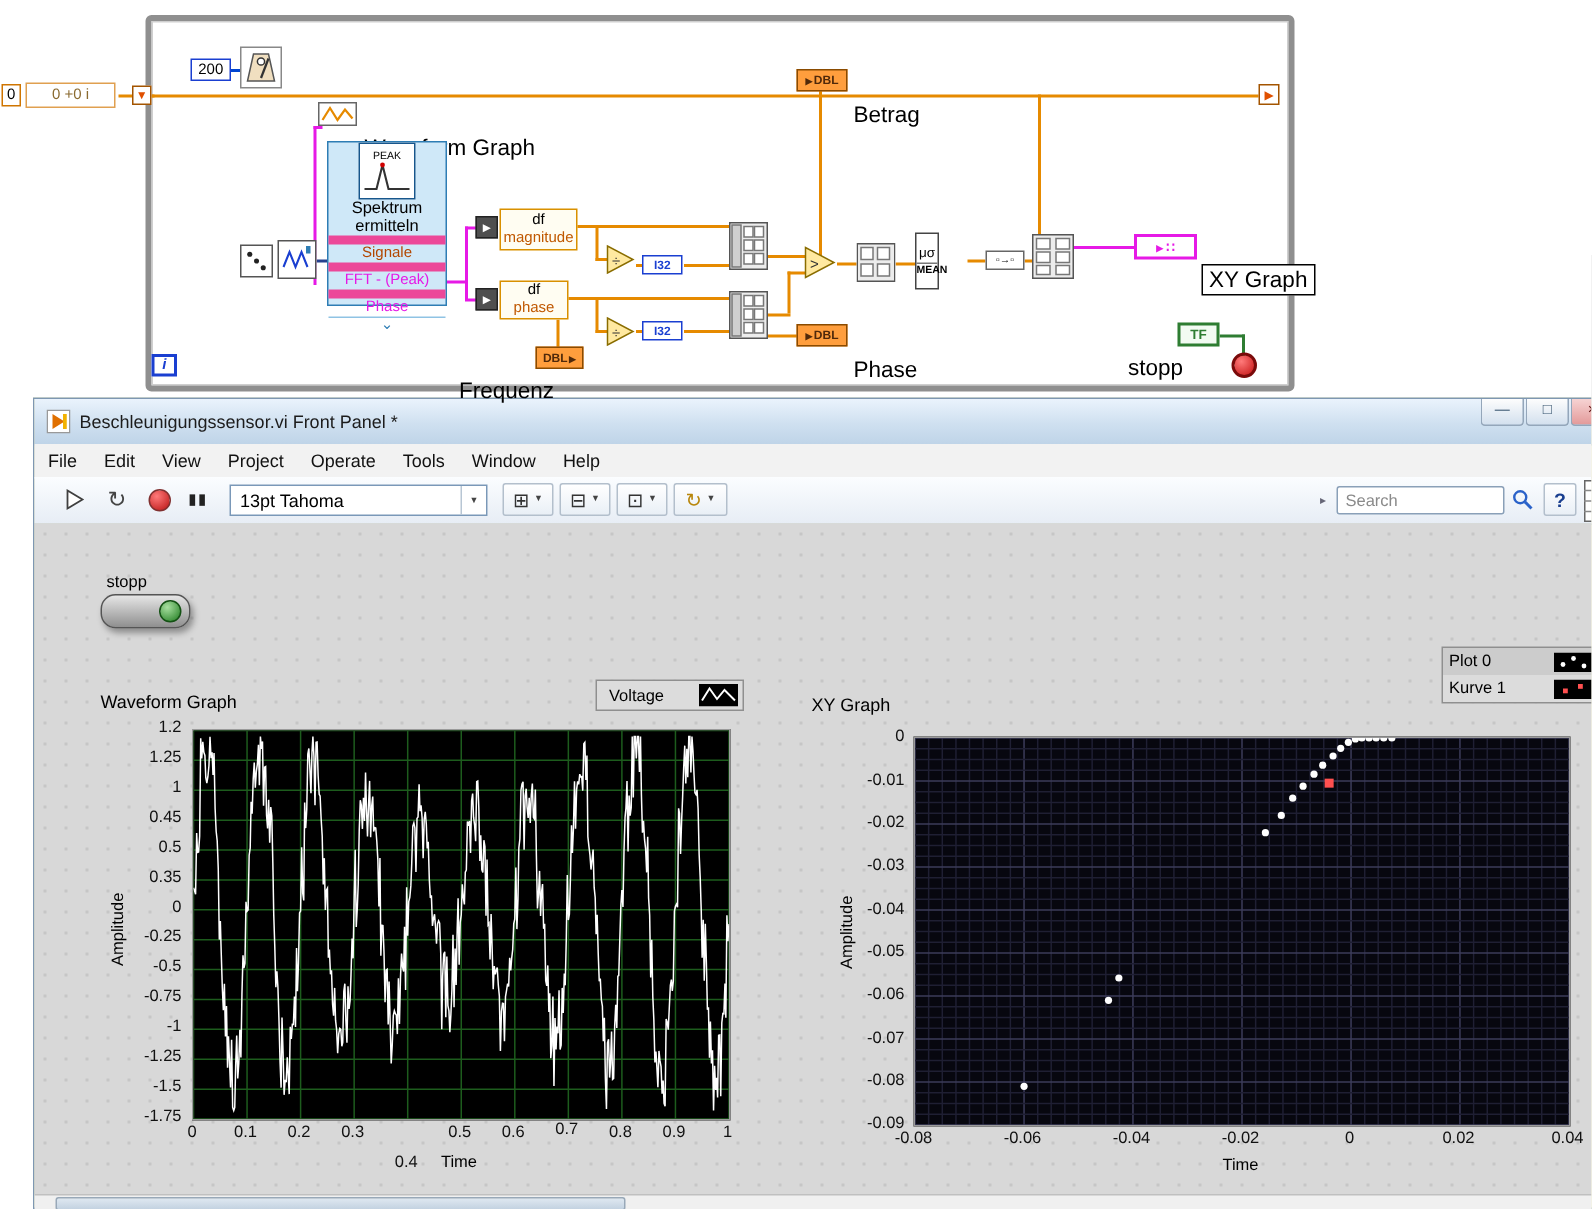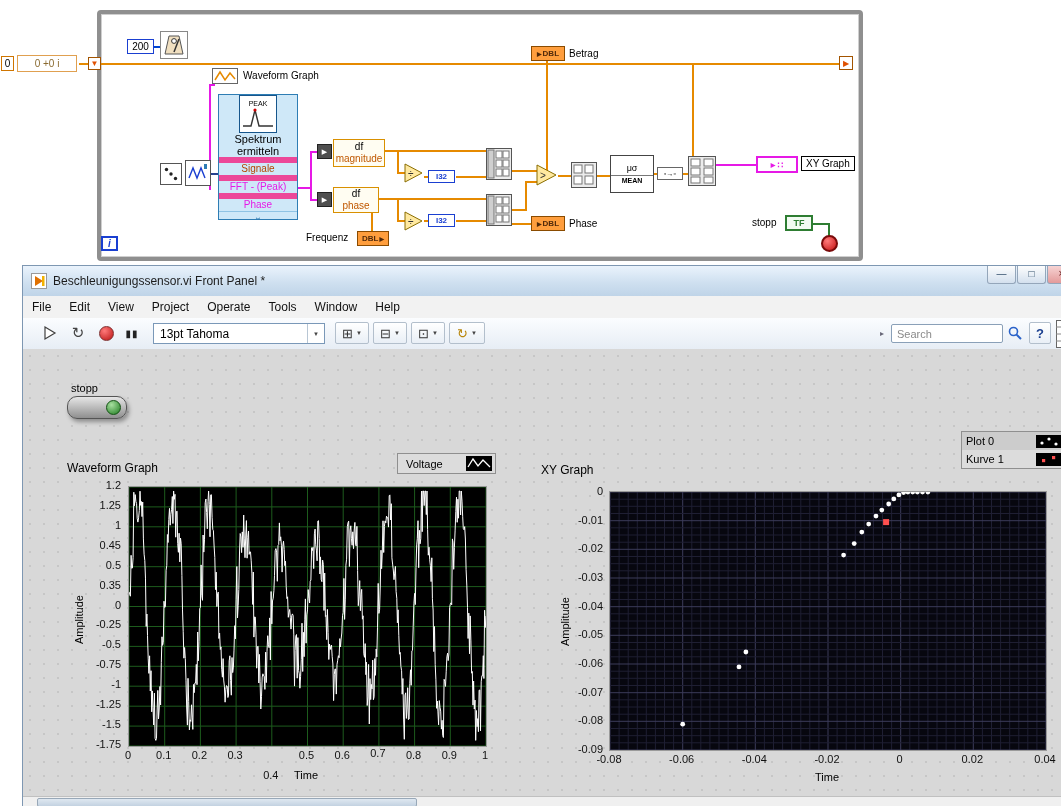--- a/index.html
+++ b/index.html
@@ -2,25 +2,25 @@
 <html><head>
 <meta charset="utf-8">
 <style>
   html,body{margin:0;padding:0;font-family:"Liberation Sans",sans-serif;}
   #stage{position:relative;width:1061px;height:806px;background:#ffffff;overflow:hidden;}
   
   #block-diagram{position:absolute;left:0;top:0;width:1061px;height:265px;background:#fff;}
   .wire{position:absolute;z-index:1;}
   .bd-loop{position:absolute;left:97px;top:10px;width:758px;height:243px;border:4px solid #8f8f8f;border-radius:4px;box-shadow:inset 0 0 0 1px #cfcfcf;z-index:0;}
   .bd-box,.bd-node{position:absolute;z-index:2;box-sizing:border-box;background:#fff;display:flex;align-items:center;justify-content:center;font-size:10px;color:#000;}
-  .bd-label{position:absolute;z-index:2;font-size:10px;color:#000;white-space:nowrap;}
+  .bd-label{position:absolute;z-index:2;font-size:15px;color:#000;white-space:nowrap;margin-top:20px;}
   .blue-b{border:1px solid #1a3fd1;}
   .orange-b{border:1px solid #cf7500;}
   .tunnel{position:absolute;z-index:2;box-sizing:border-box;width:13px;height:13px;background:#fff;border:1px solid #a35400;color:#e05000;font-size:8px;display:flex;align-items:center;justify-content:center;}
-  #express-vi{position:absolute;left:218px;top:94px;width:80px;height:126px;background:#cfe8f8;border:1px solid #2e7db4;display:flex;flex-direction:column;z-index:2;box-sizing:border-box;}
+  #express-vi{position:absolute;left:218px;top:94px;width:80px;height:110px;background:#cfe8f8;border:1px solid #2e7db4;display:flex;flex-direction:column;z-index:2;box-sizing:border-box;}
   .xv-icon-wrap{height:44px;display:flex;align-items:center;justify-content:center;}
   .xv-title{font-size:11px;line-height:12px;text-align:center;height:26px;color:#000;}
   .xv-row{height:13px;border-top:6px solid #ec4899;font-size:10px;line-height:12px;text-align:center;}
   .xv-chev{height:12px;border-top:1px solid #8fc3e4;color:#2e7db4;text-align:center;font-size:10px;line-height:9px;}
   .dbl{background:#ff9e3d;border:1px solid #8a4b00;color:#50290a;font-weight:bold;font-size:8px;gap:1px;}
   .dbl .arr{font-size:6px;color:#50290a;}
   .i32{border:1px solid #1a3fd1;color:#1a3fd1;font-weight:bold;font-size:8px;}
   .tf{border:2px solid #2e7d32;color:#2e7d32;font-weight:bold;font-size:9px;background:#f2fbf2;}
   .dfbox{flex-direction:column;border:1px solid #d99000;background:#fffdf2;font-size:10px;line-height:12px;}
   .dfbox .l2{color:#c05800;}
@@ -187,21 +187,21 @@
     <div class="bd-node" style="left:571px;top:162px;width:26px;height:26px;padding:0;">
       <svg width="26" height="26" viewBox="0 0 26 26">
           <rect x="0.5" y="0.5" width="25" height="25" fill="#ececec" stroke="#555"></rect>
           <rect x="3" y="3" width="8" height="8" fill="#fff" stroke="#777"></rect>
           <rect x="14" y="3" width="8" height="8" fill="#fff" stroke="#777"></rect>
           <rect x="3" y="14" width="8" height="8" fill="#fff" stroke="#777"></rect>
           <rect x="14" y="14" width="8" height="8" fill="#fff" stroke="#777"></rect>
         </svg>
     </div>
 
-    <div class="bd-box mean" style="left:610px;top:155px;width:44px;height:38px;">
+    <div class="bd-box mean" style="left:610px;top:155px;width:16px;height:38px;">
       <div class="g">μσ</div>
       <div class="m">MEAN</div>
     </div>
 
     <div class="bd-box" style="left:657px;top:167px;width:26px;height:13px;border:1px solid #666;font-size:7px;">▫→▫</div>
 
     <div class="bd-node" style="left:688px;top:156px;width:28px;height:30px;padding:0;">
       <svg width="28" height="30" viewBox="0 0 28 30">
           <rect x="0.5" y="0.5" width="27" height="29" fill="#ececec" stroke="#555"></rect>
           <rect x="3" y="3" width="9" height="7" fill="#fff" stroke="#777"></rect>

